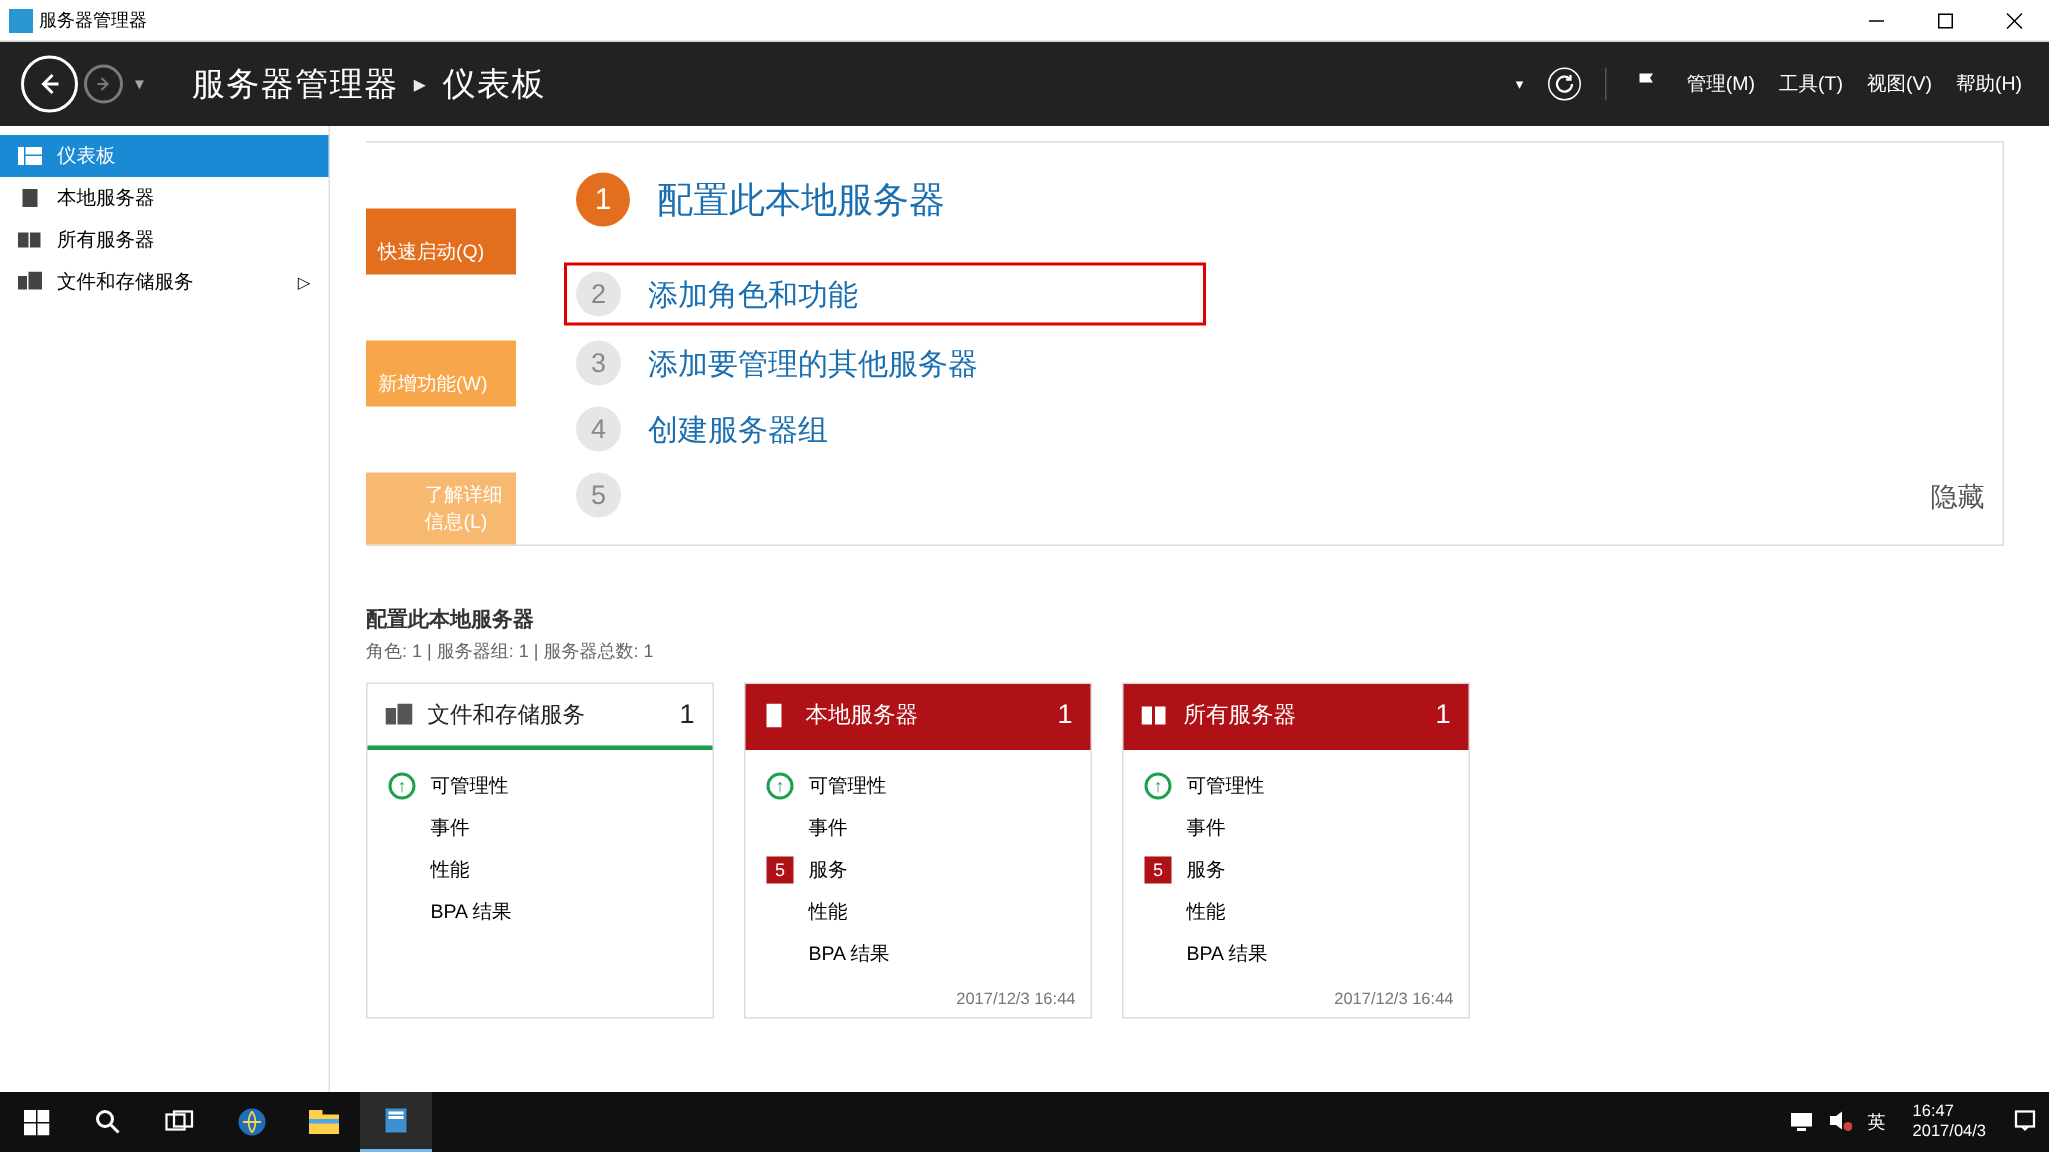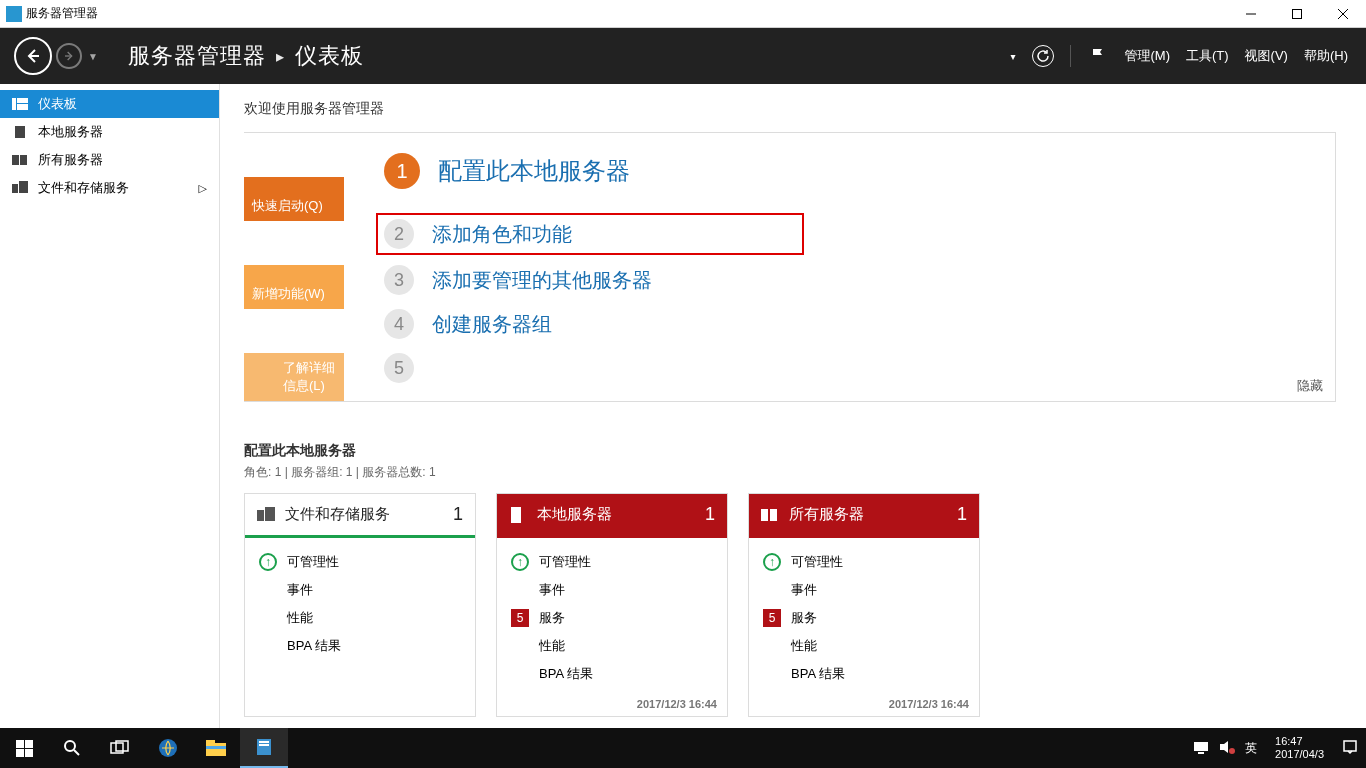--- a/index.html
+++ b/index.html
@@ -44,38 +44,38 @@
 .qs-tabs { width: 100px; display: flex; flex-direction: column; }
 .qs-tab { flex: 1; background: #f7a64a; color: #fff; font-size: 13px; display: flex; align-items: flex-end; padding: 6px 8px; margin-top: 44px; }
 .qs-tab.t1 { background: #e36f1e; }
 .qs-tab.t3 { background: #f7b970; padding-left: 39px; }
 .qs-content { flex: 1; padding: 20px 16px 8px 40px; position: relative; }
 .qs-row { display: flex; align-items: center; gap: 18px; font-size: 20px; color: #1a6fb0; margin-bottom: 14px; }
 .qs-row.big { font-size: 24px; margin-bottom: 24px; }
 .qs-num { width: 30px; height: 30px; border-radius: 50%; background: #e6e6e6; color: #888; display: flex; align-items: center; justify-content: center; font-size: 18px; }
 .qs-row.big .qs-num { width: 36px; height: 36px; background: #e36f1e; color: #fff; font-size: 20px; }
 .qs-row.highlight { border: 2px solid #d00; padding: 4px 230px 4px 6px; margin-left: -8px; margin-bottom:10px; width: fit-content; }
-.qs-hide { position: absolute; right: 12px; bottom: 6px; font-size: 13px; color: #555; }
+.qs-hide { position: absolute; right: 12px; bottom: 20px; font-size: 18px; color: #555; }
 
 .section-title { font-size: 14px; color: #333; margin: 40px 0 4px 0; font-weight: bold;}
 .section-sub { font-size: 12px; color: #666; margin-bottom: 12px; }
 
 .tiles { display: flex; gap: 20px; }
 .tile { width: 232px; border: 1px solid #dcdcdc; padding: 0; }
 .tile-head { display: flex; align-items: center; padding: 10px 12px; font-size: 15px; gap: 10px; border-bottom: 3px solid transparent; }
 .tile-head .count { margin-left: auto; font-size: 18px; }
 .tile-head.green { border-bottom-color: #1ba04c; color: #222; }
 .tile-head.red { background: #b01116; color: #fff; }
 .tile-head .t-icon{ width:18px; height:16px; display:inline-block;}
 .tile-body { padding: 10px 14px 6px 14px; font-size: 13px; }
 .tile-body .row { display: flex; align-items: center; gap: 10px; height: 28px; }
 .tile-body .row .ind { width: 18px; height: 18px; display:flex; align-items:center; justify-content:center; font-size:12px; }
 .tile-body .row .ind.up { color:#1ba04c; border:2px solid #1ba04c; border-radius:50%; font-weight:bold;}
 .tile-body .row .ind.badge { background:#b01116; color:#fff; }
-.tile-foot { text-align: right; font-size: 11px; color: #777; padding: 4px 10px 6px 0; font-weight: bold; }
+.tile-foot { text-align: right; font-size: 11px; color: #777; padding: 4px 10px 6px 0; }
 
 
 .taskbar { position: fixed; bottom: 0; left: 0; right: 0; height: 40px; background: #101010; display: flex; align-items: center; color: #fff; }
 .taskbar .tb-btn { width: 48px; height: 40px; display: flex; align-items: center; justify-content: center; }
 .taskbar .tb-btn.active { background: #2a2a2a; border-bottom:2px solid #76b9ed;}
 .taskbar .tray { margin-left: auto; display: flex; align-items: center; gap: 10px; padding-right: 8px; font-size: 11px; }
 .taskbar .clock { text-align: left; line-height: 1.2; padding: 0 8px; }
 </style>
 </head>
 <body>
@@ -182,21 +182,20 @@
             <rect x="0" y="3" width="6" height="9"></rect>
             <rect x="7" y="0" width="9" height="12"></rect>
           </svg>
         </span>
       <span>文件和存储服务</span>
       <span class="expand">▷</span>
     </div>
   </div>
 
   <div class="main">
-    <div class="welcome-label">欢迎使用服务器管理器</div>
 
     <div class="quickstart">
       <div class="qs-tabs">
         <div class="qs-tab t1">
             <span>快速启动(Q)</span>
           </div>
         <div class="qs-tab t2">
             <span>新增功能(W)</span>
           </div>
         <div class="qs-tab t3">

